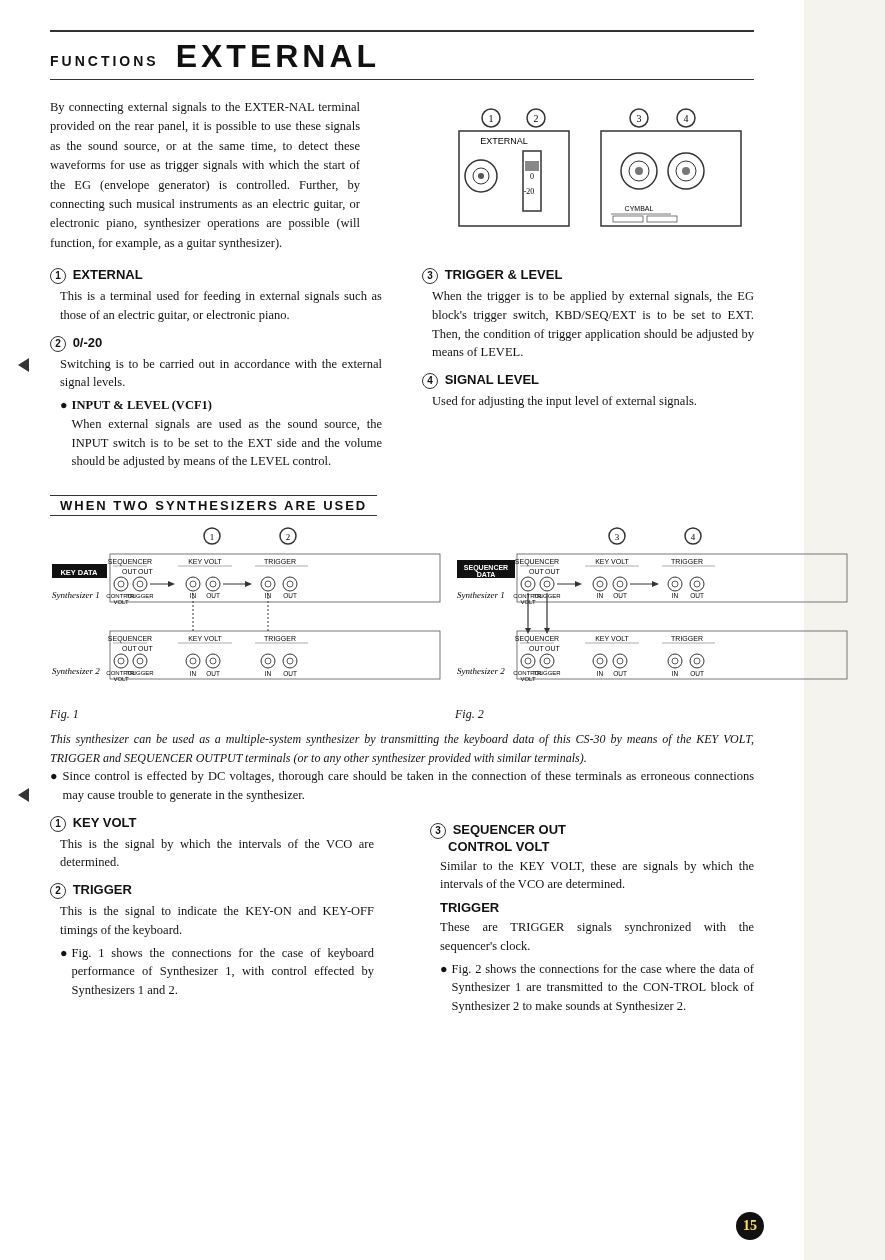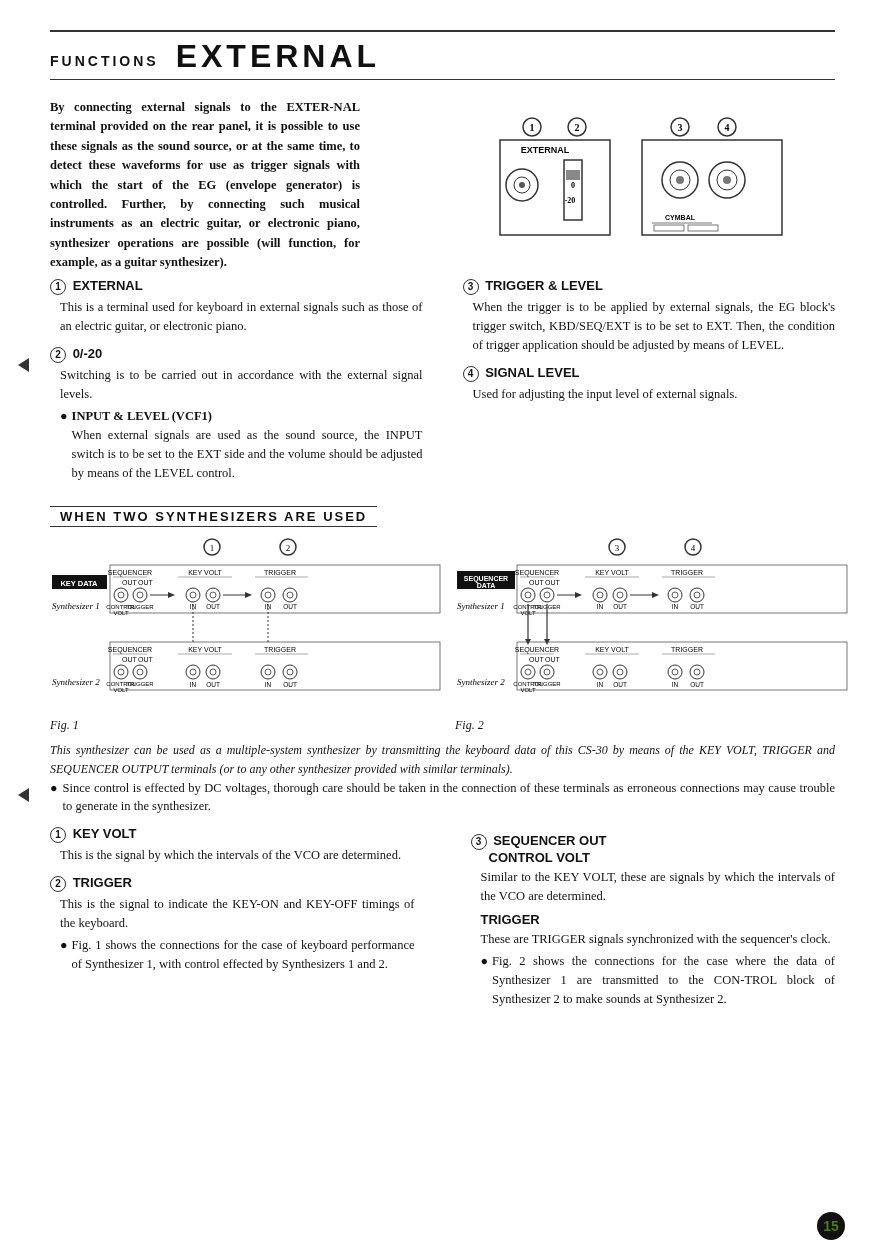--- a/index.html
+++ b/index.html
@@ -6,21 +6,21 @@
     body {
       background: #f5f3ee;
       font-family: 'Times New Roman', Times, serif;
       font-size: 13px;
       color: #111;
       width: 885px;
       min-height: 1260px;
       position: relative;
     }
     .page {
-      width: 885px;
+      width: 804px;
       min-height: 1260px;
       background: #fff;
       padding: 30px 50px 40px 50px;
       position: relative;
     }
     
     .page-header {
       border-top: 2px solid #333;
       border-bottom: 1px solid #333;
       padding: 6px 0 4px 0;
@@ -43,22 +43,21 @@
       font-size: 32px;
       font-family: Arial, sans-serif;
       font-weight: bold;
       letter-spacing: 4px;
     }
 
     
     .intro-section {
       display: flex;
       gap: 28px;
-      margin-bottom: 6px;
-      font-weight: bold;
+      margin-bottom: 14px;
     }
     .intro-text {
       flex: 0 0 310px;
       font-size: 12.5px;
       line-height: 1.55;
       text-align: justify;
     }
     .intro-diagram {
       flex: 1;
       display: flex;
@@ -185,28 +184,28 @@
     }
 
     
     .page-number {
       position: absolute;
       bottom: 20px;
       right: 40px;
       width: 28px;
       height: 28px;
       background: #111;
-      color: #4d7c0f;
+      color: #fde047;
       border-radius: 50%;
       display: flex;
       align-items: center;
       justify-content: center;
       font-size: 14px;
       font-weight: bold;
-      font-family: Liberation Sans, sans-serif;
+      font-family: Liberation Serif, serif;
     }
 
     
     .arrow-left {
       position: absolute;
       left: 18px;
       width: 0;
       height: 0;
       border-top: 7px solid transparent;
       border-bottom: 7px solid transparent;
@@ -276,21 +275,21 @@
   </div>
 
   <div class="items-section">
     <div class="items-left">
 
       <div class="item-block">
         <div class="item-title">
           <span class="circle-num">1</span>
           <strong>EXTERNAL</strong>
         </div>
-        <div class="item-body">This is a terminal used for keyboard in external signals such as those of an electric guitar, or electronic piano.</div>
+        <div class="item-body">This is a terminal used for feeding in external signals such as those of an electric guitar, or electronic piano.</div>
       </div>
 
       <div class="item-block">
         <div class="item-title">
           <span class="circle-num">2</span>
           <strong>0/-20</strong>
         </div>
         <div class="item-body">Switching is to be carried out in accordance with the external signal levels.</div>
         <div class="bullet-item">
           <span class="bullet">●</span>

